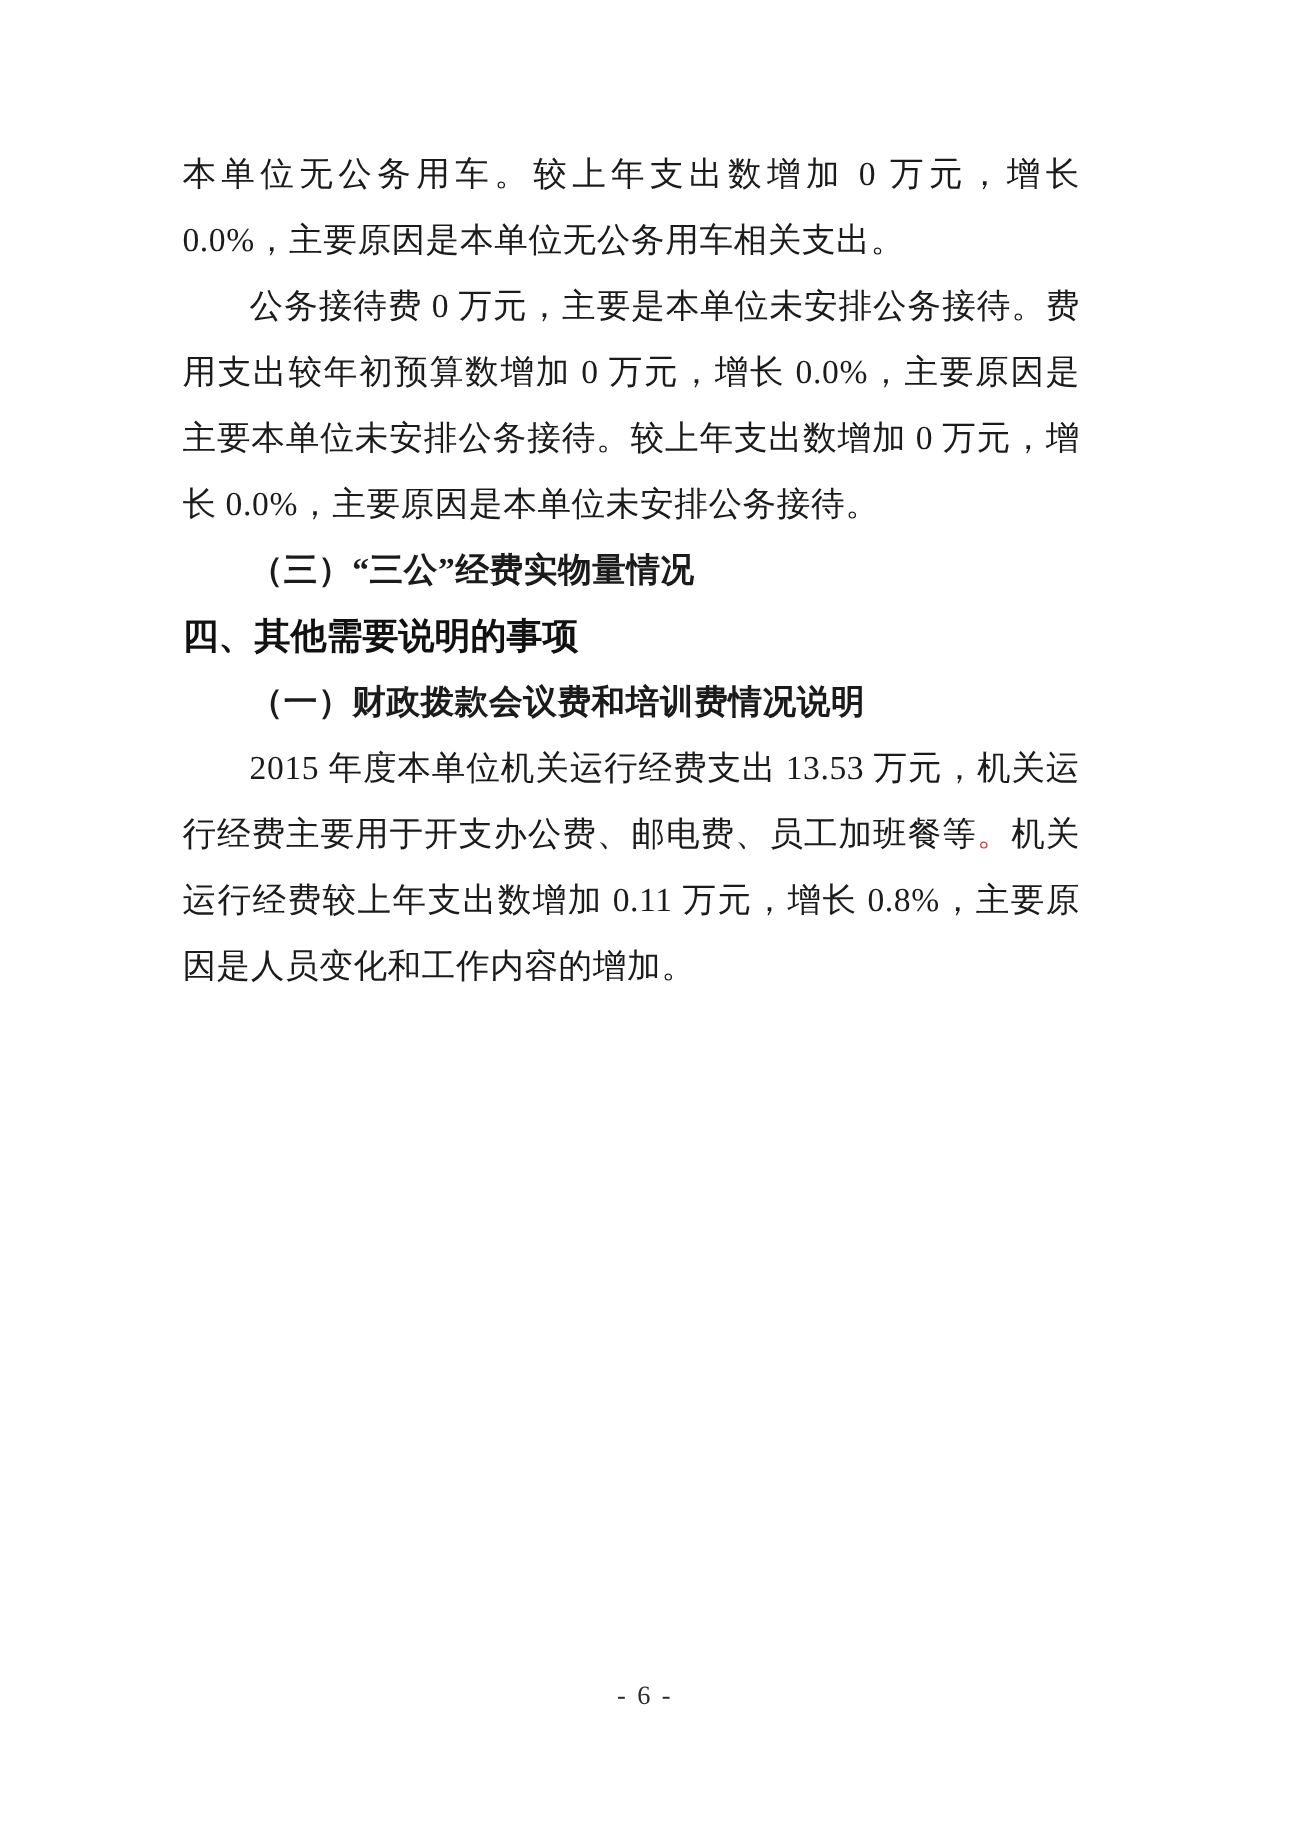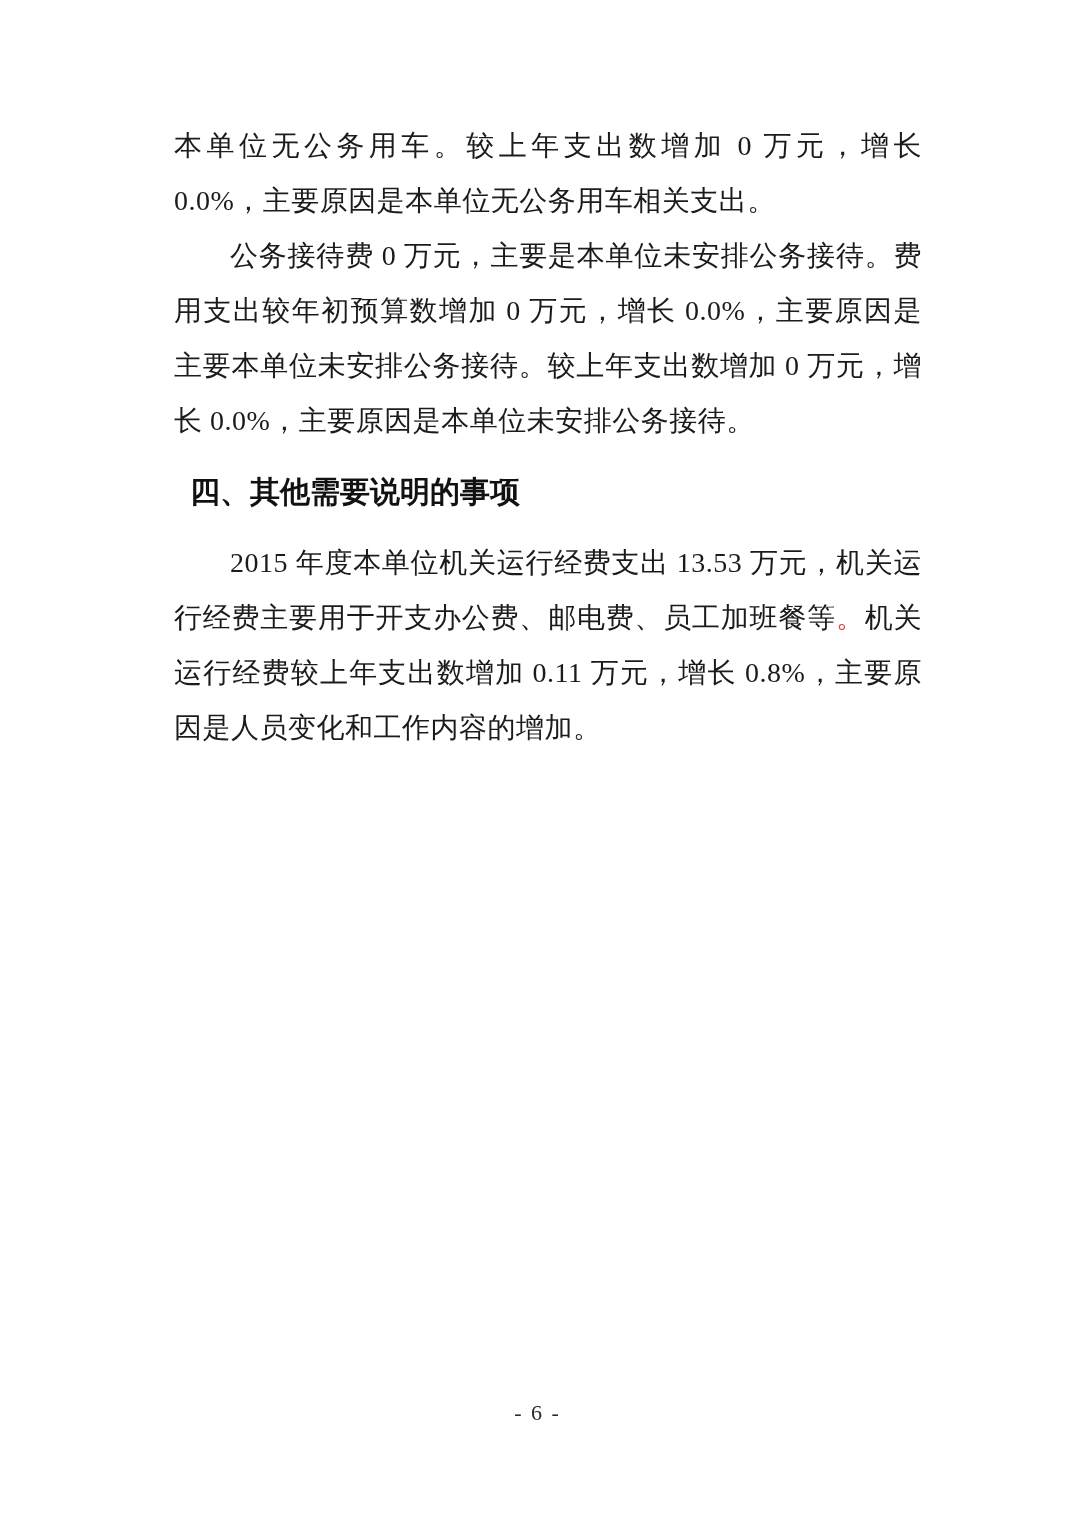--- a/index.html
+++ b/index.html
@@ -10,37 +10,37 @@
   body {
     position: relative;
     width: 1075px;
     height: 1520px;
     overflow: hidden;
     font-family: "Liberation Serif", "DejaVu Serif", serif;
     color: #1b1b1b;
   }
   .content {
     position: absolute;
-    left: 174px;
+    left: 152px;
     top: 118px;
     width: 748px;
   }
   p.body {
     margin: 0;
     font-size: 28px;
     line-height: 55px;
     text-align: justify;
     text-justify: inter-ideograph;
     letter-spacing: 0.5px;
   }
   .indent {
     text-indent: 2em;
   }
   h2.section {
-    margin: 16px;
+    margin: 0;
     font-family: "Liberation Sans", "DejaVu Sans", sans-serif;
     font-weight: 700;
     font-size: 30px;
     line-height: 55px;
     color: #111111;
   }
   h3.sub {
     margin: 0;
     font-weight: 600;
     font-size: 28px;
@@ -63,24 +63,26 @@
 </style>
 </head>
 <body>
 
 <main class="content">
 
   <p class="body">本单位无公务用车。较上年支出数增加 0 万元，增长 0.0%，主要原因是本单位无公务用车相关支出。</p>
 
   <p class="body indent">公务接待费 0 万元，主要是本单位未安排公务接待。费用支出较年初预算数增加 0 万元，增长 0.0%，主要原因是主要本单位未安排公务接待。较上年支出数增加 0 万元，增长 0.0%，主要原因是本单位未安排公务接待。</p>
 
+  <h3 class="sub">（三）“三公”经费实物量情况</h3>
 
 
   <h2 class="section">四、其他需要说明的事项</h2>
 
+  <h3 class="sub">（一）财政拨款会议费和培训费情况说明</h3>
 
 
 
   <p class="body indent"><span>2015 年度本单位机关运行经费支出 13.53 万元，机关运行经费主要用于开支办公费、邮电费、员工加班餐等</span><span class="red" data-color="page.red_color" style="color: rgb(217, 59, 59);">。</span><span>机关运行经费较上年支出数增加 0.11 万元，增长 0.8%，主要原因是人员变化和工作内容的增加。</span></p>
 
 </main>
 
 <footer class="footer">- 6 -</footer>
 
 </body></html>

